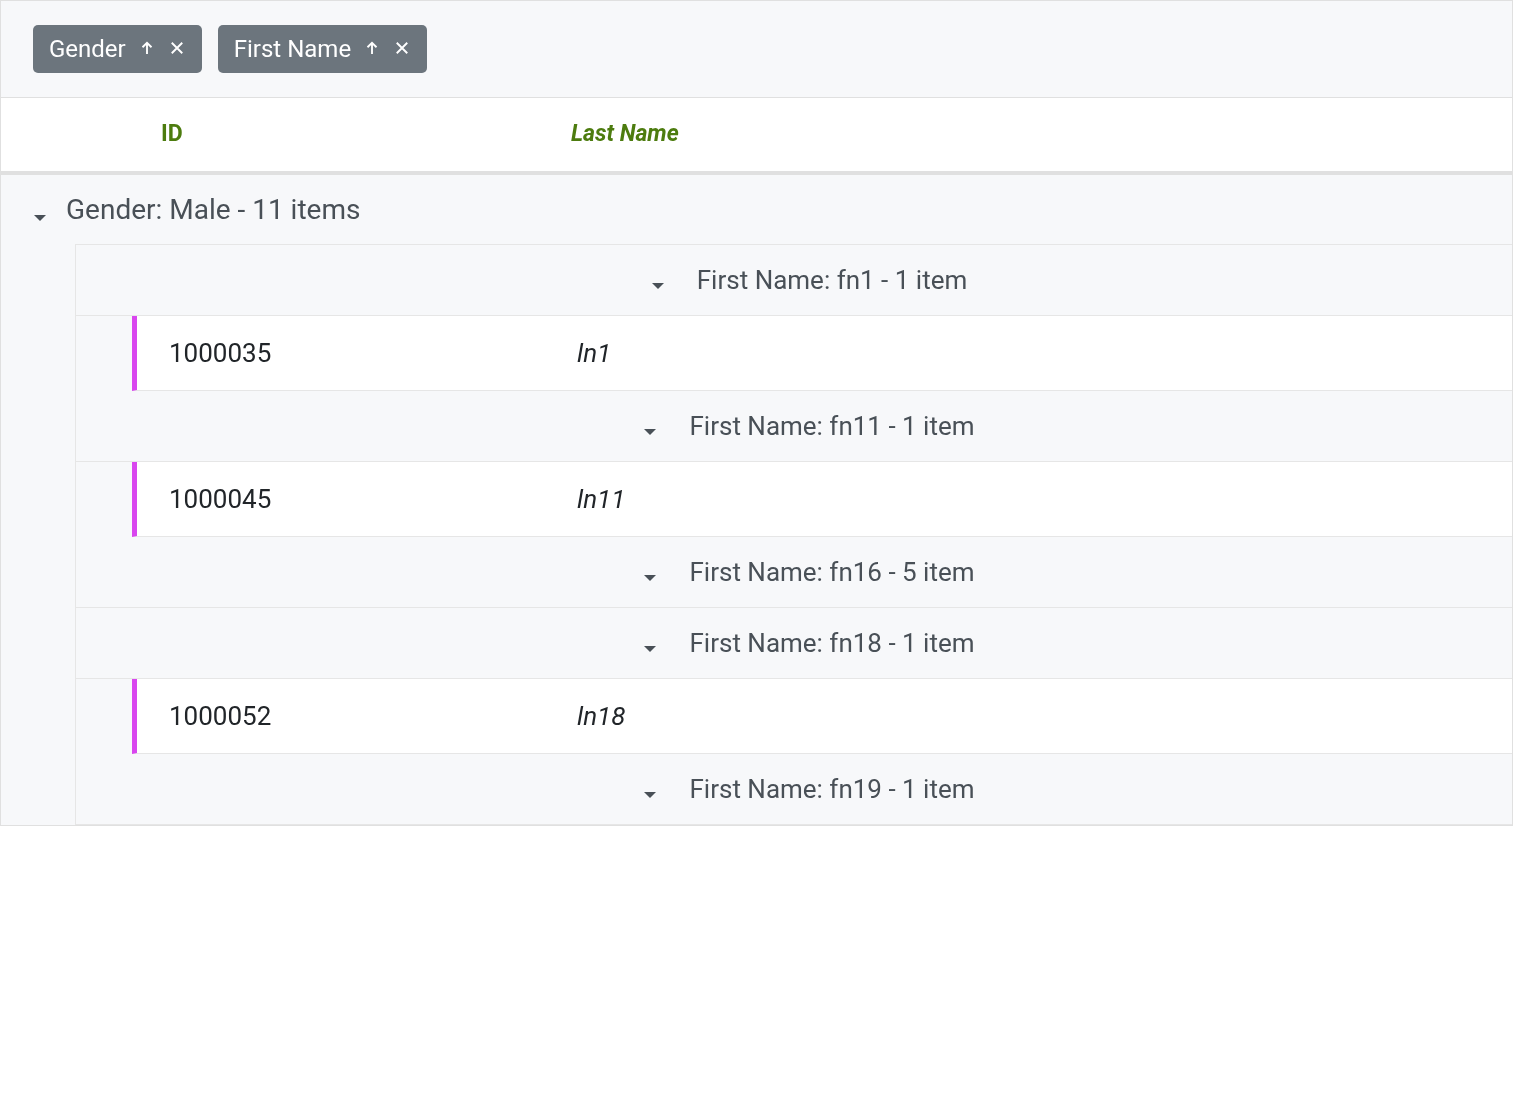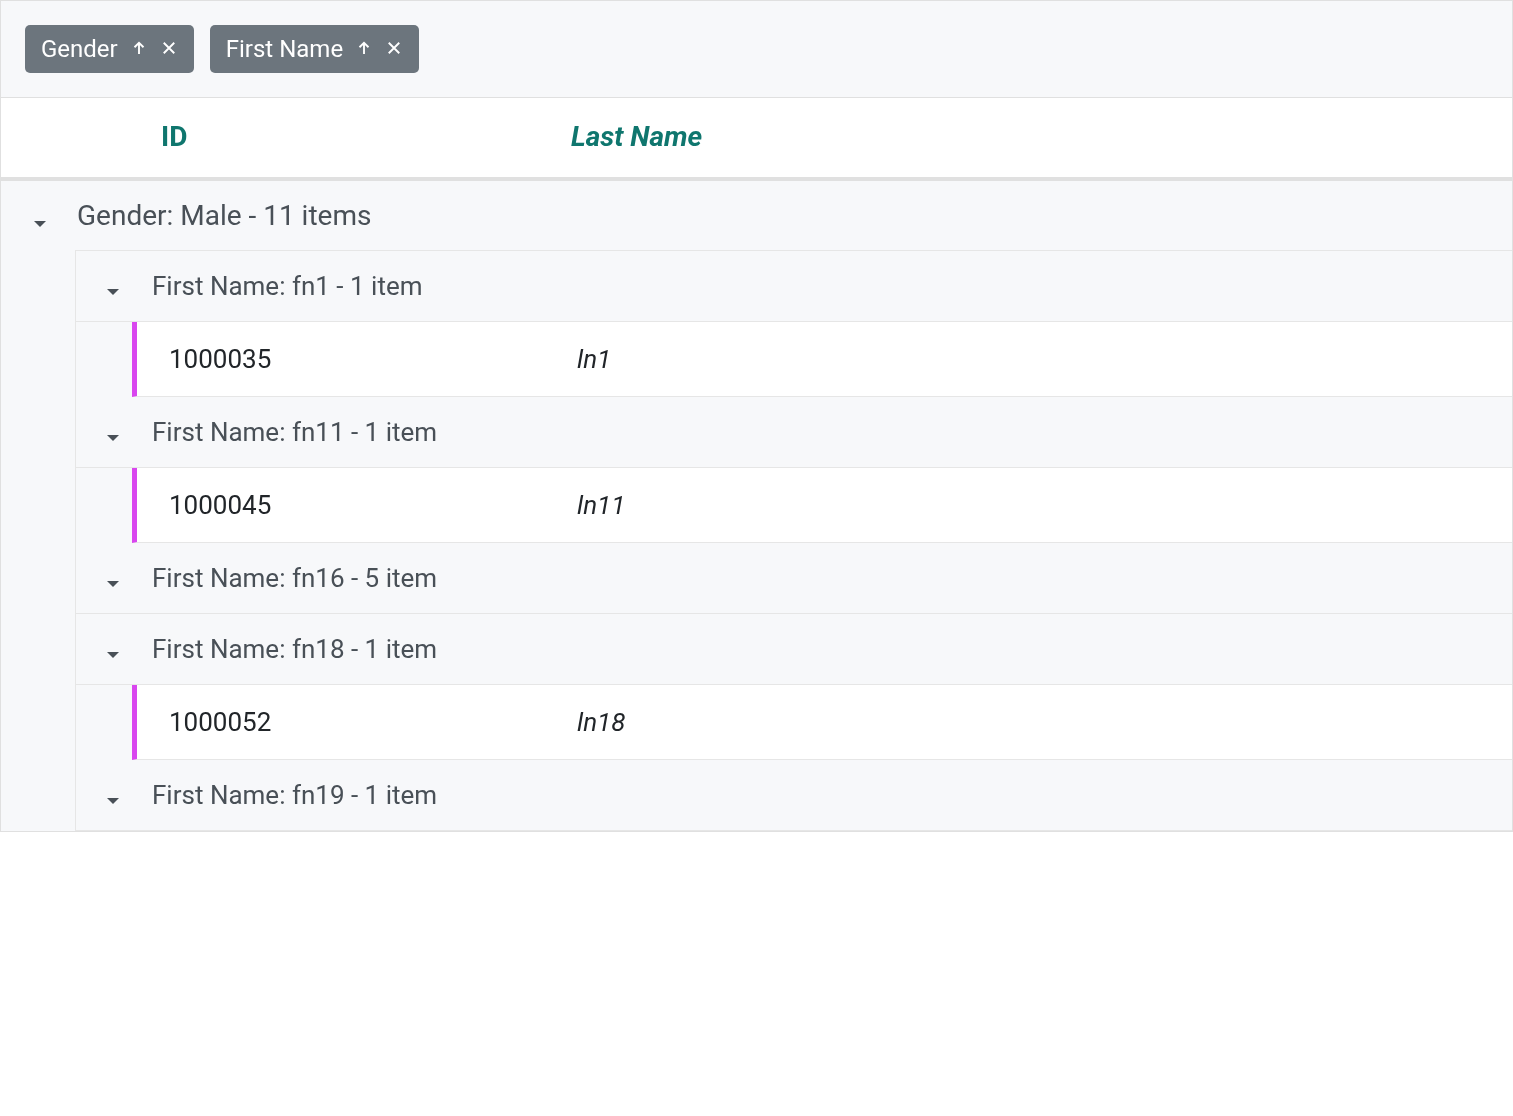--- a/index.html
+++ b/index.html
@@ -10,21 +10,21 @@
       background: #fff;
     }
     .container {
       width: 1513px;
       border: 1px solid #e0e0e0;
       background: #f7f8fa;
     }
     
     .group-bar {
       background: #f7f8fa;
-      padding: 24px 32px 24px 24px;
+      padding: 24px 32px 24px 32px;
       display: flex;
       gap: 16px;
     }
     .chip {
       display: inline-flex;
       align-items: center;
       gap: 12px;
       background: #6c757d;
       color: #fff;
       padding: 10px 16px;
@@ -35,32 +35,32 @@
     .chip .arrow-up-icon { stroke: #fff; stroke-width: 2.5; fill: none; }
     .chip .close-icon { stroke: #fff; stroke-width: 2.5; fill: none; }
 
     
     .header-row {
       display: flex;
       background: #fff;
       border-top: 1px solid #e0e0e0;
       border-bottom: 4px solid #e0e0e0;
       font-weight: 700;
-      font-size: 28px;
-      color: #0f766e;
+      font-size: 23px;
+      color: #4d7c0f;
       padding: 22px 0 24px 0;
     }
     .col-id    { width: 570px; padding-left: 160px; }
     .col-last  { flex: 1; padding-left: 0; font-style: italic; }
 
     
     .group-l1-header {
       display: flex;
       align-items: center;
-      gap: 28px;
+      gap: 17px;
       padding: 18px 0 18px 30px;
       font-size: 28px;
       color: #495057;
       background: #f7f8fa;
     }
     .chevron { width: 18px; height: 18px; flex: none; }
     .chevron svg { width: 100%; height: 100%; fill: #495057; }
     .group-l1-body {
       margin-left: 74px;
       border-top: 1px solid #e6e6e6;
@@ -70,20 +70,21 @@
     
     .group-l2-header {
       display: flex;
       align-items: center;
       gap: 30px;
       padding: 20px 0 20px 28px;
       font-size: 26px;
       color: #495057;
       background: #f7f8fa;
       border-bottom: 1px solid #e6e6e6;
+      justify-content: center;
     }
     .group-l2-row {
       display: flex;
       background: #fff;
       border-bottom: 1px solid #e6e6e6;
       padding: 22px 0;
       margin-left: 56px;
       border-left: 5px solid #d946ef;
       font-size: 26px;
       color: #212529;

